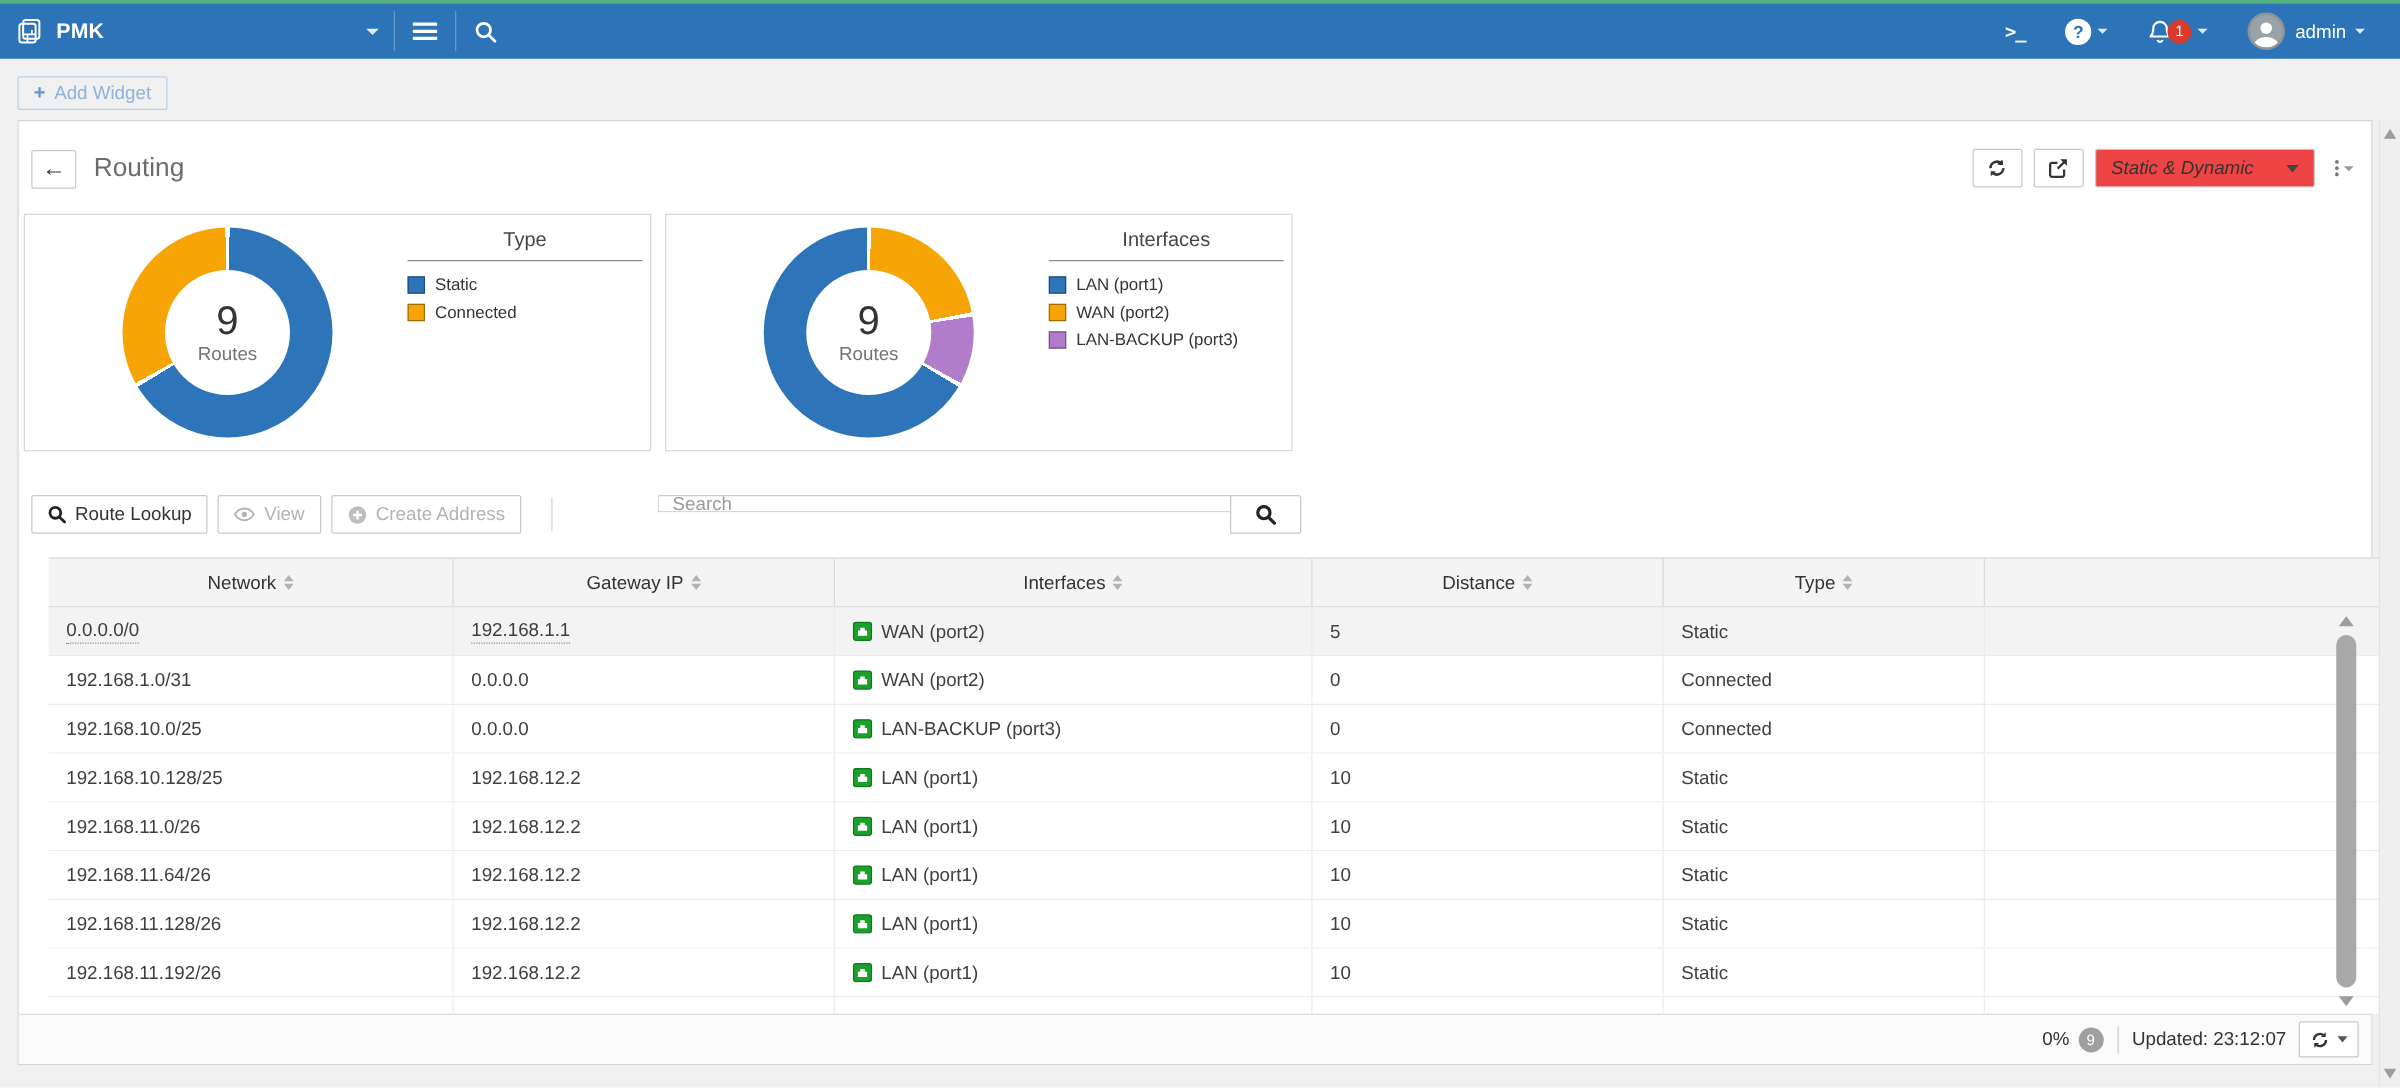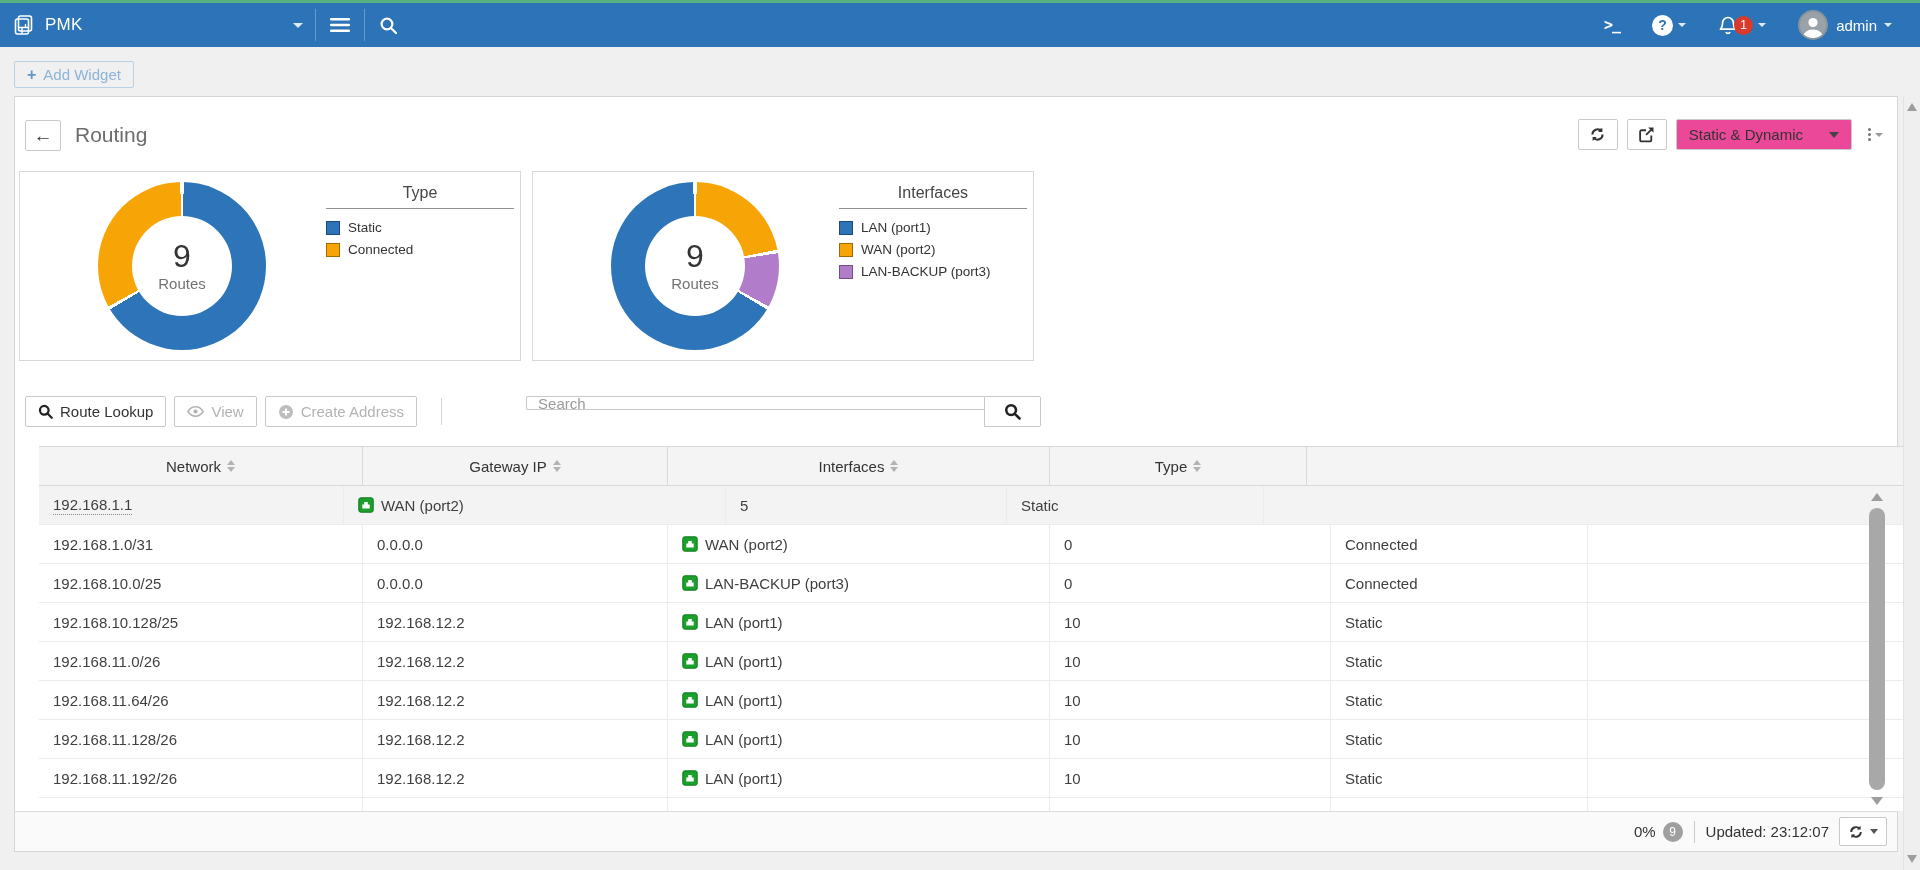--- a/index.html
+++ b/index.html
@@ -5,21 +5,21 @@
   * { margin:0; padding:0; box-sizing:border-box; }
   html,body { width:1920px; height:870px; overflow:hidden; }
   body { background:#f0f0f0; font-family:"Liberation Sans", sans-serif; position:relative; color:#3f3f3f; }
 
   
   .navbar { position:absolute; top:0; left:0; width:1920px; height:47px;
             background:#2c74b7; border-top:3px solid #57b282;
             display:flex; align-items:stretch; color:#fff; }
   .nav-section { display:flex; align-items:center; padding:0 14px; cursor:pointer; }
   .nav-divider { width:1px; background:rgba(255,255,255,0.28); margin:6px 0; }
-  .brand { width:315px; display:flex; align-items:center; gap:9px; padding:0 12px; }
+  .brand { width:315px; display:flex; align-items:center; gap:9px; padding:0 12px;font-weight:bold; }
   .brand-name { font-size:17px; letter-spacing:.2px; }
   .caret { width:0; height:0; border-left:5px solid transparent; border-right:5px solid transparent;
            border-top:5px solid rgba(255,255,255,.85); margin-left:8px; }
   .brand .caret { margin-left:auto; }
   .nav-right { margin-left:auto; display:flex; align-items:center; gap:4px; padding-right:14px; }
   .term-glyph { font-family:"DejaVu Sans Mono", monospace; font-weight:bold; font-size:15px; letter-spacing:-1px; }
   .help-circle { width:21px; height:21px; border-radius:50%; background:#fff; color:#2c74b7;
                  font-weight:bold; font-size:14px; display:flex; align-items:center; justify-content:center; }
   .bell-wrap { position:relative; display:flex; align-items:center; }
   .badge { min-width:19px; height:19px; border-radius:10px; background:#d93a2b; color:#fff;
@@ -42,22 +42,22 @@
 
   .panel-header { position:absolute; top:0; left:0; right:0; height:72px; }
   .back-btn { position:absolute; left:10px; top:23px; width:36px; height:31px; background:#fff;
               border:1px solid #c9c9c9; border-radius:2px; font-size:19px; font-weight:bold; color:#333;
               display:flex; align-items:center; justify-content:center; cursor:pointer; }
   .panel-title { position:absolute; left:60px; top:26px; font-size:21px; color:#6c6c6c; }
   .header-controls { position:absolute; right:10px; top:22px; display:flex; align-items:center; }
   .icon-btn { width:40px; height:31px; border:1px solid #c9c9c9; background:#fff; border-radius:2px;
               display:flex; align-items:center; justify-content:center; cursor:pointer; }
   .hc-gap { width:9px; }
-  .select-btn { height:31px; border:1px solid #c9c9c9; background:#ec4899; border-radius:2px; padding:0 12px;
-                display:flex; align-items:center; font-size:15px; color:#333; cursor:pointer; }
+  .select-btn { height:31px; border:1px solid #c9c9c9; background:#ef4444; border-radius:2px; padding:0 12px;
+                display:flex; align-items:center; font-size:15px; color:#333; cursor:pointer;font-style:italic; }
   .select-btn .dark-caret { width:0;height:0;border-left:5px solid transparent;border-right:5px solid transparent;
                 border-top:6px solid #444; margin-left:26px; }
   .kebab { display:flex; align-items:center; margin-left:12px; cursor:pointer; padding:4px; }
   .kebab .dots { display:flex; flex-direction:column; gap:2px; margin-right:4px; }
   .kebab .dots i { width:3px; height:3px; border-radius:50%; background:#777; }
   .kebab .k-caret { width:0;height:0;border-left:4px solid transparent;border-right:4px solid transparent;
                border-top:4px solid #9a9a9a; }
 
   
   .chart-box { position:absolute; top:74px; height:190px; width:502px; border:1px solid #d8d8d8; background:#fff; }
@@ -365,32 +365,42 @@
             <i class="dn"></i>
           </span>
       </div>
       <div class="gh-cell c2">
         <span>Interfaces</span>
         <span class="sorter">
             <i class="up"></i>
             <i class="dn"></i>
           </span>
       </div>
+      <div class="gh-cell c3">
+        <span>Distance</span>
+        <span class="sorter">
+            <i class="up"></i>
+            <i class="dn"></i>
+          </span>
+      </div>
       <div class="gh-cell c4">
         <span>Type</span>
         <span class="sorter">
             <i class="up"></i>
             <i class="dn"></i>
           </span>
       </div>
       <div class="gh-cell c5"></div>
     </div>
 
     <div class="grid-body" id="grid-body">
         <div class="grow selected">
+          <div class="gcell c0">
+            <span class="dotted">0.0.0.0/0</span>
+          </div>
           <div class="gcell c1">
             <span class="dotted">192.168.1.1</span>
           </div>
           <div class="gcell c2">
             <span class="iface-icon">
               <svg width="16" height="16" viewBox="0 0 16 16">
                 <rect x="0.8" y="0.8" width="14.4" height="14.4" rx="2" fill="#1ba02b" stroke="#0d7a1a" stroke-width="1"></rect>
                 <path d="M4.3 11.6 V7.4 h1.9 V5.1 h3.6 v2.3 h1.9 v4.2 Z" fill="#ffffff"></path>
               </svg>
             </span>

